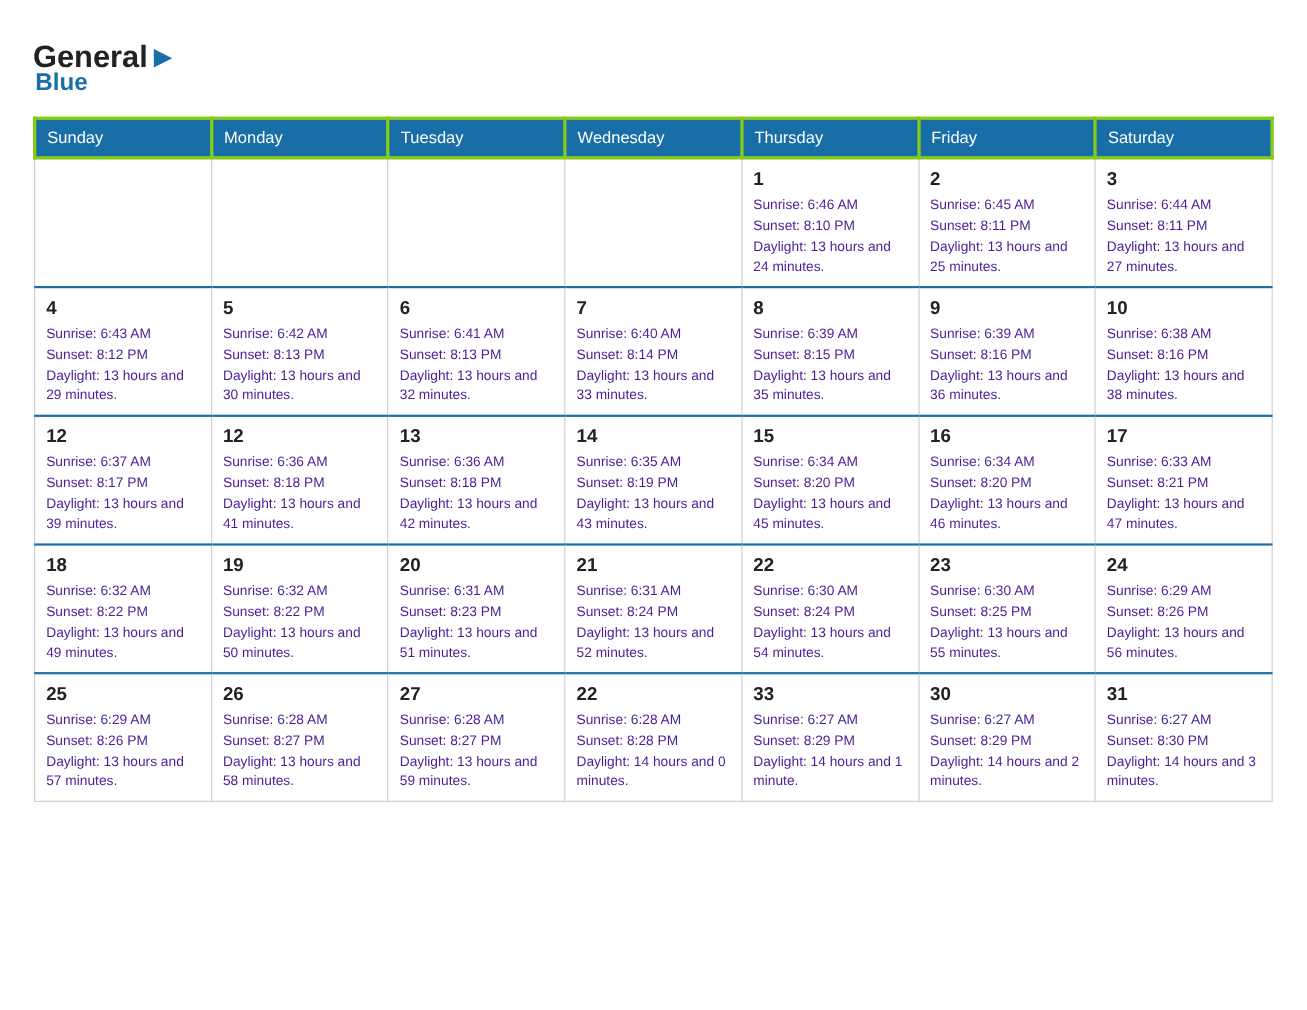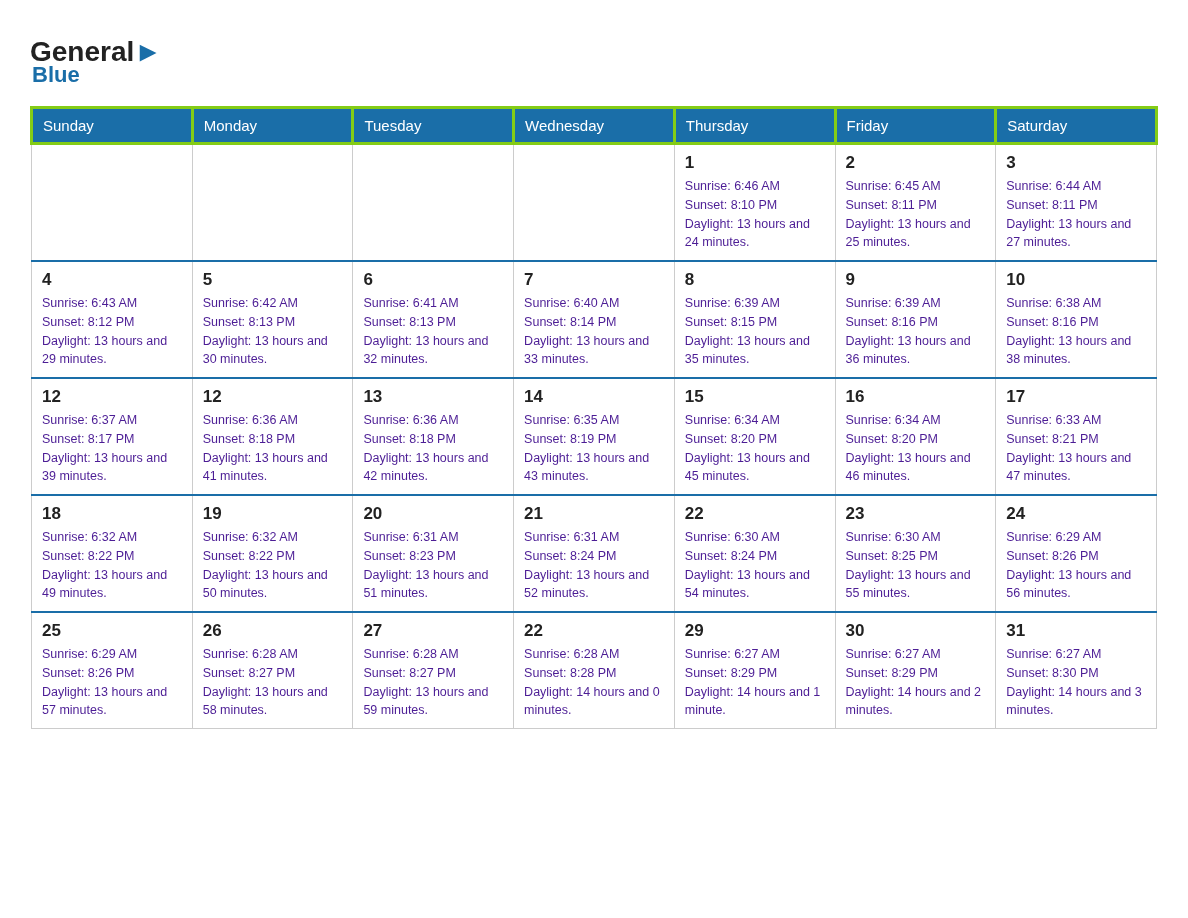--- a/index.html
+++ b/index.html
@@ -248,21 +248,21 @@
         </td>
         <td>
           <span class="cell-day">27</span>
           <div class="cell-info">Sunrise: 6:28 AM<br>Sunset: 8:27 PM<br>Daylight: 13 hours and 59 minutes.</div>
         </td>
         <td>
           <span class="cell-day">22</span>
           <div class="cell-info">Sunrise: 6:28 AM<br>Sunset: 8:28 PM<br>Daylight: 14 hours and 0 minutes.</div>
         </td>
         <td>
-          <span class="cell-day">29</span>
+          <span class="cell-day">33</span>
           <div class="cell-info">Sunrise: 6:27 AM<br>Sunset: 8:29 PM<br>Daylight: 14 hours and 1 minute.</div>
         </td>
         <td>
           <span class="cell-day">30</span>
           <div class="cell-info">Sunrise: 6:27 AM<br>Sunset: 8:29 PM<br>Daylight: 14 hours and 2 minutes.</div>
         </td>
         <td>
           <span class="cell-day">31</span>
           <div class="cell-info">Sunrise: 6:27 AM<br>Sunset: 8:30 PM<br>Daylight: 14 hours and 3 minutes.</div>
         </td>

